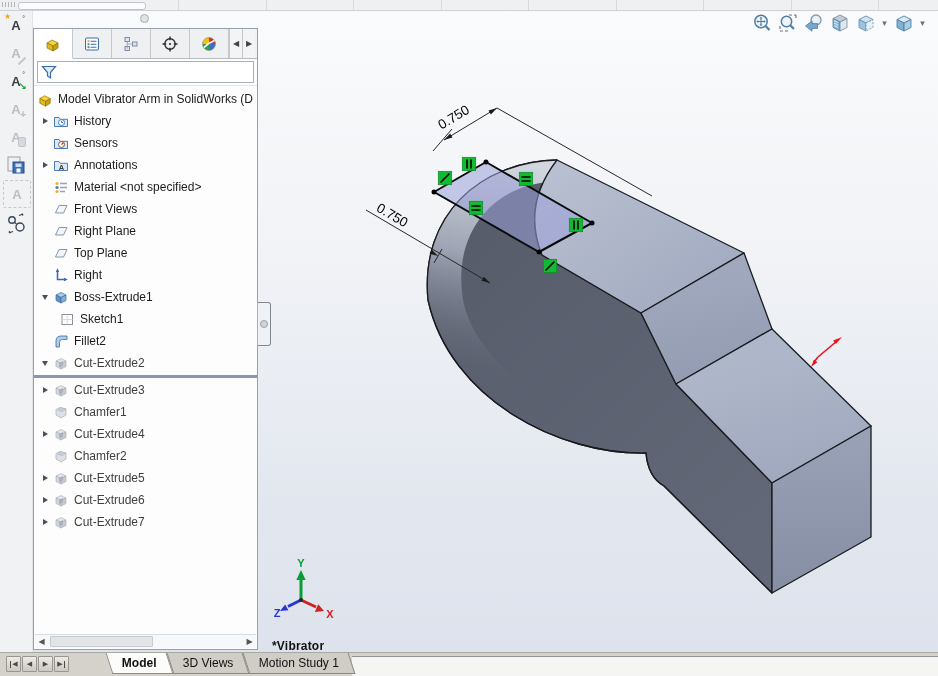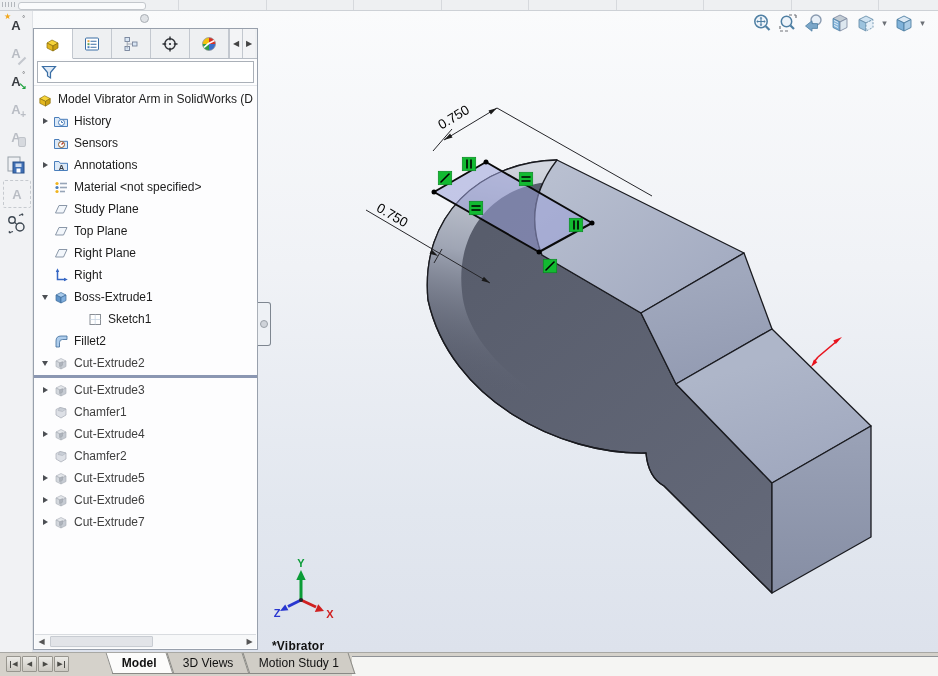--- a/index.html
+++ b/index.html
@@ -48,21 +48,21 @@
   .fm-filterbox{flex:1;display:flex;align-items:center;margin:2px 3px;border:1px solid #aab0b8;background:#fff;height:20px;}
   .fm-filterbox svg{margin:0 2px;}
   .fm-filterbox input{flex:1;border:none;outline:none;font:inherit;height:16px;padding:0;background:transparent;}
   .tree{padding-top:2px;}
   .trow{display:flex;align-items:center;height:22px;white-space:nowrap;overflow:hidden;}
   .trow .arr{flex:0 0 14px;display:flex;align-items:center;justify-content:center;}
   .trow .ti{flex:0 0 18px;display:flex;align-items:center;justify-content:center;}
   .trow .lbl{margin-left:4px;}
   .trow.root{padding-left:2px;}
   .trow.lvl0{padding-left:4px;}
-  .trow.lvl1{padding-left:38px;}
+  .trow.lvl1{padding-left:10px;}
   .trow.gray .lbl{color:#404040;}
   .tri-r{width:0;height:0;border-left:5px solid #4c4f54;border-top:3.5px solid transparent;border-bottom:3.5px solid transparent;}
   .tri-d{width:0;height:0;border-top:5px solid #4c4f54;border-left:3.5px solid transparent;border-right:3.5px solid transparent;}
   .rollback{height:3px;background:#8b97b2;margin:1px 0;}
   .fm-hscroll{position:absolute;left:1px;right:1px;bottom:1px;height:13px;background:#f7f8f9;border-top:1px solid #d9dce0;display:flex;align-items:center;}
   .hs-btn{flex:0 0 13px;height:13px;display:flex;align-items:center;justify-content:center;font-size:8px;color:#555;}
   .hs-track{flex:1;position:relative;height:13px;}
   .hs-thumb{position:absolute;left:2px;top:1px;width:103px;height:11px;background:#e2e4e8;border:1px solid #c8ccd2;box-sizing:border-box;border-radius:1px;}
   .splitter-tab{position:absolute;left:257px;top:302px;width:12px;height:42px;background:#eef1f5;border:1px solid #7e8690;border-left:1px solid #aab0b8;border-radius:0 3px 3px 0;z-index:6;display:flex;align-items:center;justify-content:center;}
   .splitter-tab .dot{width:6px;height:6px;border-radius:50%;background:#cfd3d9;border:1px solid #9aa0a8;}
@@ -527,39 +527,39 @@
         </span>
       <span class="lbl">Material &lt;not specified&gt;</span>
     </div>
     <div class="trow lvl0">
       <span class="arr"></span>
       <span class="ti">
           <svg width="16" height="16">
             <use href="#ic-plane"></use>
           </svg>
         </span>
-      <span class="lbl">Study Plane</span>
+      <span class="lbl">Front Views</span>
     </div>
     <div class="trow lvl0">
       <span class="arr"></span>
       <span class="ti">
           <svg width="16" height="16">
             <use href="#ic-plane"></use>
           </svg>
         </span>
+      <span class="lbl">Right Plane</span>
+    </div>
+    <div class="trow lvl0">
+      <span class="arr"></span>
+      <span class="ti">
+          <svg width="16" height="16">
+            <use href="#ic-plane"></use>
+          </svg>
+        </span>
       <span class="lbl">Top Plane</span>
-    </div>
-    <div class="trow lvl0">
-      <span class="arr"></span>
-      <span class="ti">
-          <svg width="16" height="16">
-            <use href="#ic-plane"></use>
-          </svg>
-        </span>
-      <span class="lbl">Right Plane</span>
     </div>
     <div class="trow lvl0">
       <span class="arr"></span>
       <span class="ti">
           <svg width="16" height="16">
             <use href="#ic-origin"></use>
           </svg>
         </span>
       <span class="lbl">Right</span>
     </div>

